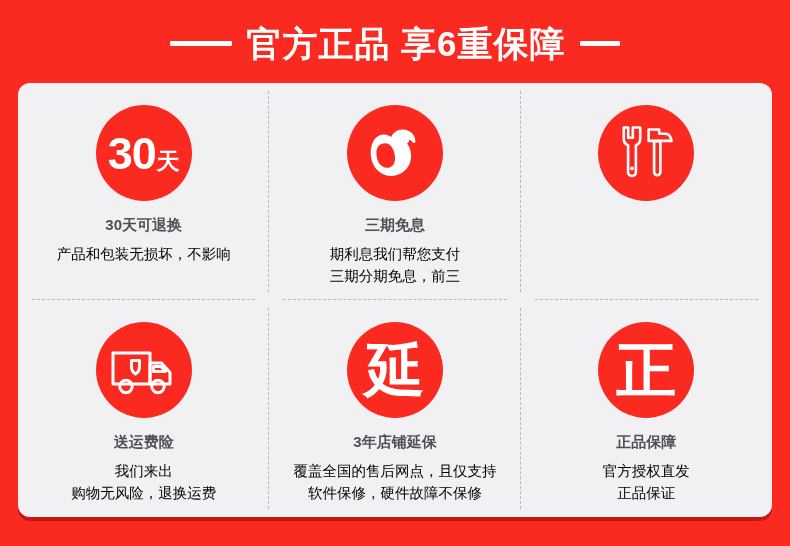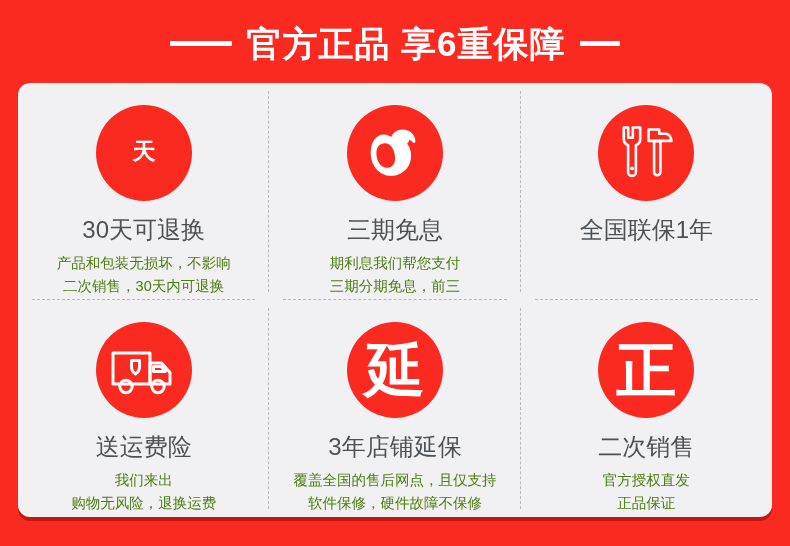--- a/index.html
+++ b/index.html
@@ -124,31 +124,31 @@
   .badge-char {
     color: #ffffff;
     font-size: 60px;
     font-weight: bold;
     line-height: 1;
     font-family: "DejaVu Sans", "Liberation Sans", sans-serif;
   }
 
   .cell-title {
     margin-top: 16px;
-    font-size: 24px;
-    font-weight: normal;
+    font-size: 15px;
+    font-weight: bold;
     color: #4d5156;
     line-height: 1.1;
     text-align: center;
     white-space: nowrap;
   }
   .cell-desc {
     margin-top: 9px;
     font-size: 14.5px;
-    color: #4d7c0f;
+    color: #000000;
     line-height: 1.55;
     text-align: center;
     max-width: 230px;
   }
   .cell-desc .line { display: block; white-space: nowrap; }
 </style>
 </head>
 <body>
 
 <div class="header">
@@ -156,27 +156,27 @@
   <span class="header-title">官方正品 享6重保障</span>
   <span class="header-rule right"></span>
 </div>
 
 <div class="card">
   <div class="grid">
 
     <div class="cell row1 col1">
       <div class="badge">
         <span class="badge-30">
+          <span class="num">30</span>
           <span class="unit">天</span>
         </span>
       </div>
       <div class="cell-title">30天可退换</div>
       <div class="cell-desc">
         <span class="line">产品和包装无损坏，不影响</span>
-        <span class="line">二次销售，30天内可退换</span>
       </div>
     </div>
 
     <div class="cell row1 col2">
       <div class="badge">
         <svg width="96" height="96" viewBox="0 0 96 96" aria-hidden="true">
           <path d="M55.5 24.5c-5.4 0-9.6 3.2-11.3 7.6-1.9-1.7-4.4-2.7-7.3-2.7-7.3 0-13.2 6.6-13.2 18.4 0 12.6 8.3 23.1 20.4 23.1 11.4 0 20-8.5 20-20.3 0-7.1-3.2-12.6-8.1-15.6 1.3-.8 2.4-1 3.6-1 2.6 0 4.6 1.4 6.2 3.4.9 1.1 2.6.5 2.6-.9 0-6.7-5.4-12-12.9-12z
                    M38 38.2c3.2 0 5.6 1.9 7.2 4.6 2 3.3 2.9 7.2 2.9 10.7 0 5.6-3.3 9.3-8.1 9.3-6.3 0-10.6-6.6-10.6-14.7 0-6.2 3.4-9.9 8.6-9.9z" fill="#ffffff"></path>
           <circle cx="57.2" cy="34.2" r="5.2" fill="#ffffff"></circle>
         </svg>
@@ -195,21 +195,20 @@
 
             <path d="M30.2 22.5v10.2h4.6V22.5h7.4v11.6c0 3.1-1.9 5.3-4.3 6.2v27.1c0 1.9-1.6 3.5-3.5 3.5h-.8c-1.9 0-3.5-1.6-3.5-3.5V40.3c-2.4-.9-4.3-3.1-4.3-6.2V22.5z"></path>
             <circle cx="34.1" cy="63.4" r="1.9" fill="#ffffff" stroke="none"></circle>
 
             <path d="M50.6 24.5h10.6v4.2h5.8c2.6 0 4.9 1.6 5.6 4l1 3.2H50.6z"></path>
 
             <path d="M57.2 36.1h5.2v31c0 1.7-1.4 3.1-3.1 3.1h-.1c-1.7 0-3.1-1.4-3.1-3.1V36.1z"></path>
           </g>
         </svg>
       </div>
-      <div class="cell-title">全国联保1年</div>
     </div>
 
     <div class="cell row2 col1">
       <div class="badge">
         <svg width="96" height="96" viewBox="0 0 96 96" aria-hidden="true">
           <g fill="none" stroke="#ffffff" stroke-width="3" stroke-linejoin="round" stroke-linecap="round">
             <path d="M17 31h37v31H17z"></path>
             <path d="M54 41h11.5l8.5 9.5V62H54z"></path>
             <path d="M57.5 44.5h7.5l4.5 5h-12z"></path>
             <circle cx="30" cy="64.5" r="6.2"></circle>
@@ -233,21 +232,21 @@
       <div class="cell-desc">
         <span class="line">覆盖全国的售后网点，且仅支持</span>
         <span class="line">软件保修，硬件故障不保修</span>
       </div>
     </div>
 
     <div class="cell row2 col3">
       <div class="badge">
         <span class="badge-char">正</span>
       </div>
-      <div class="cell-title">二次销售</div>
+      <div class="cell-title">正品保障</div>
       <div class="cell-desc">
         <span class="line">官方授权直发</span>
         <span class="line">正品保证</span>
       </div>
     </div>
 
   </div>
 </div>
 
 </body></html>

